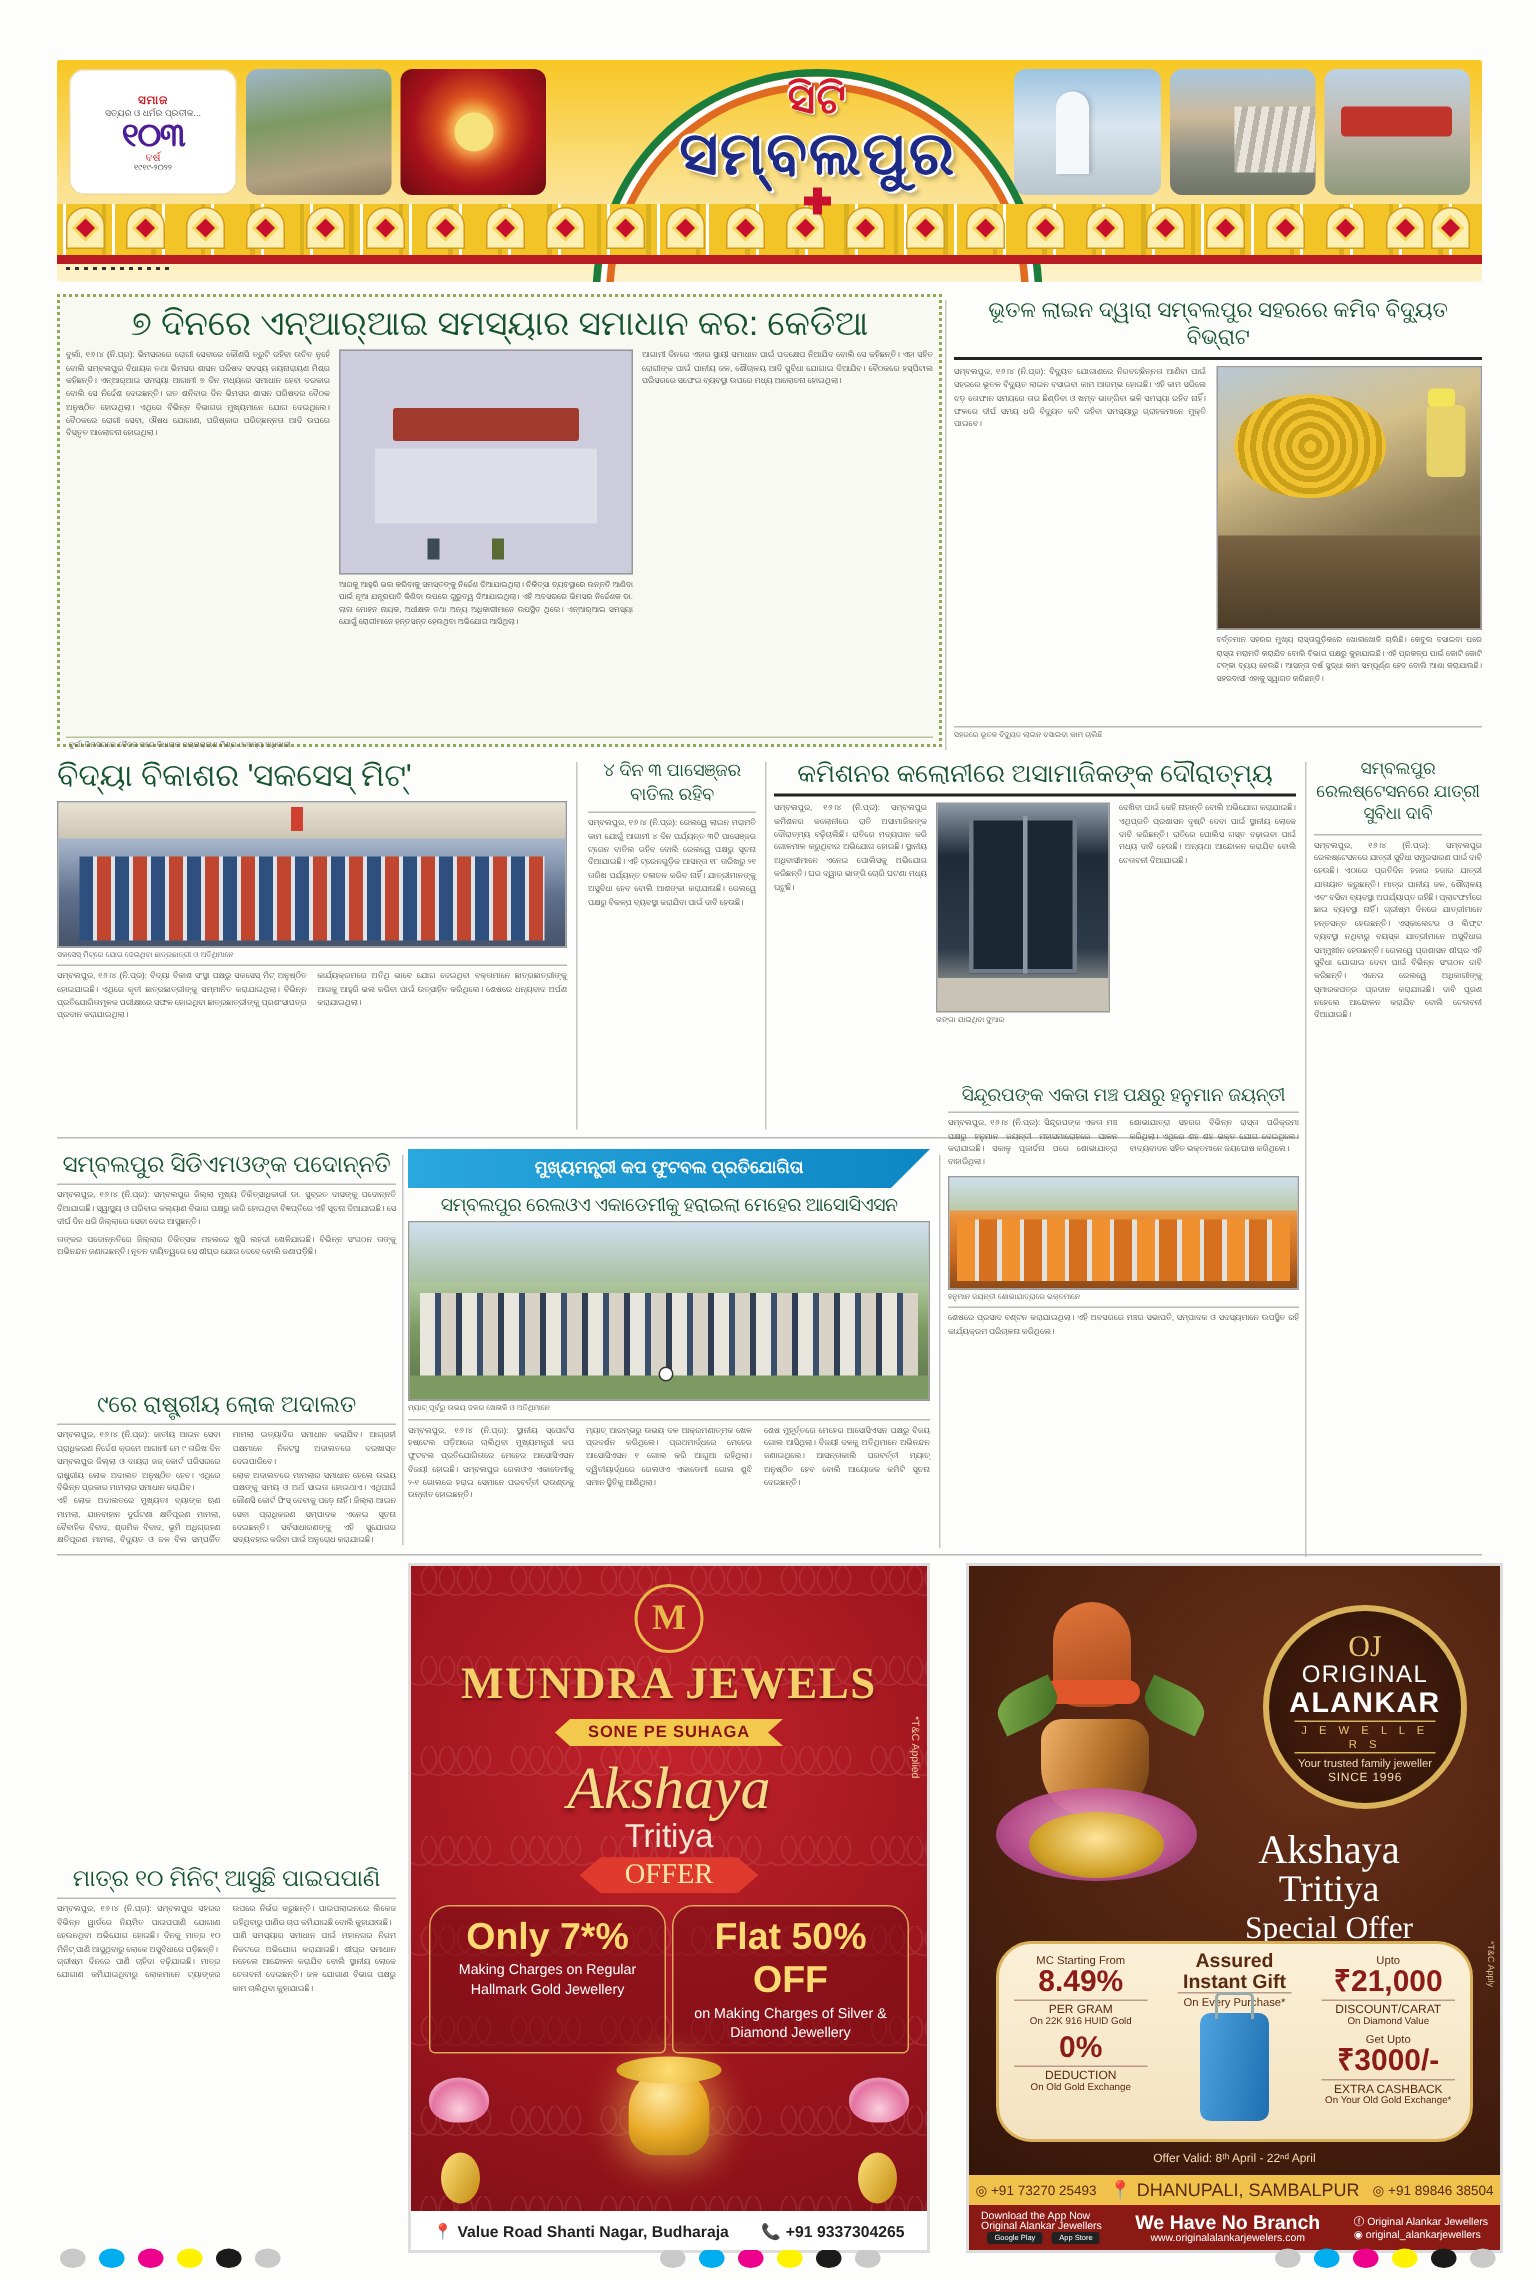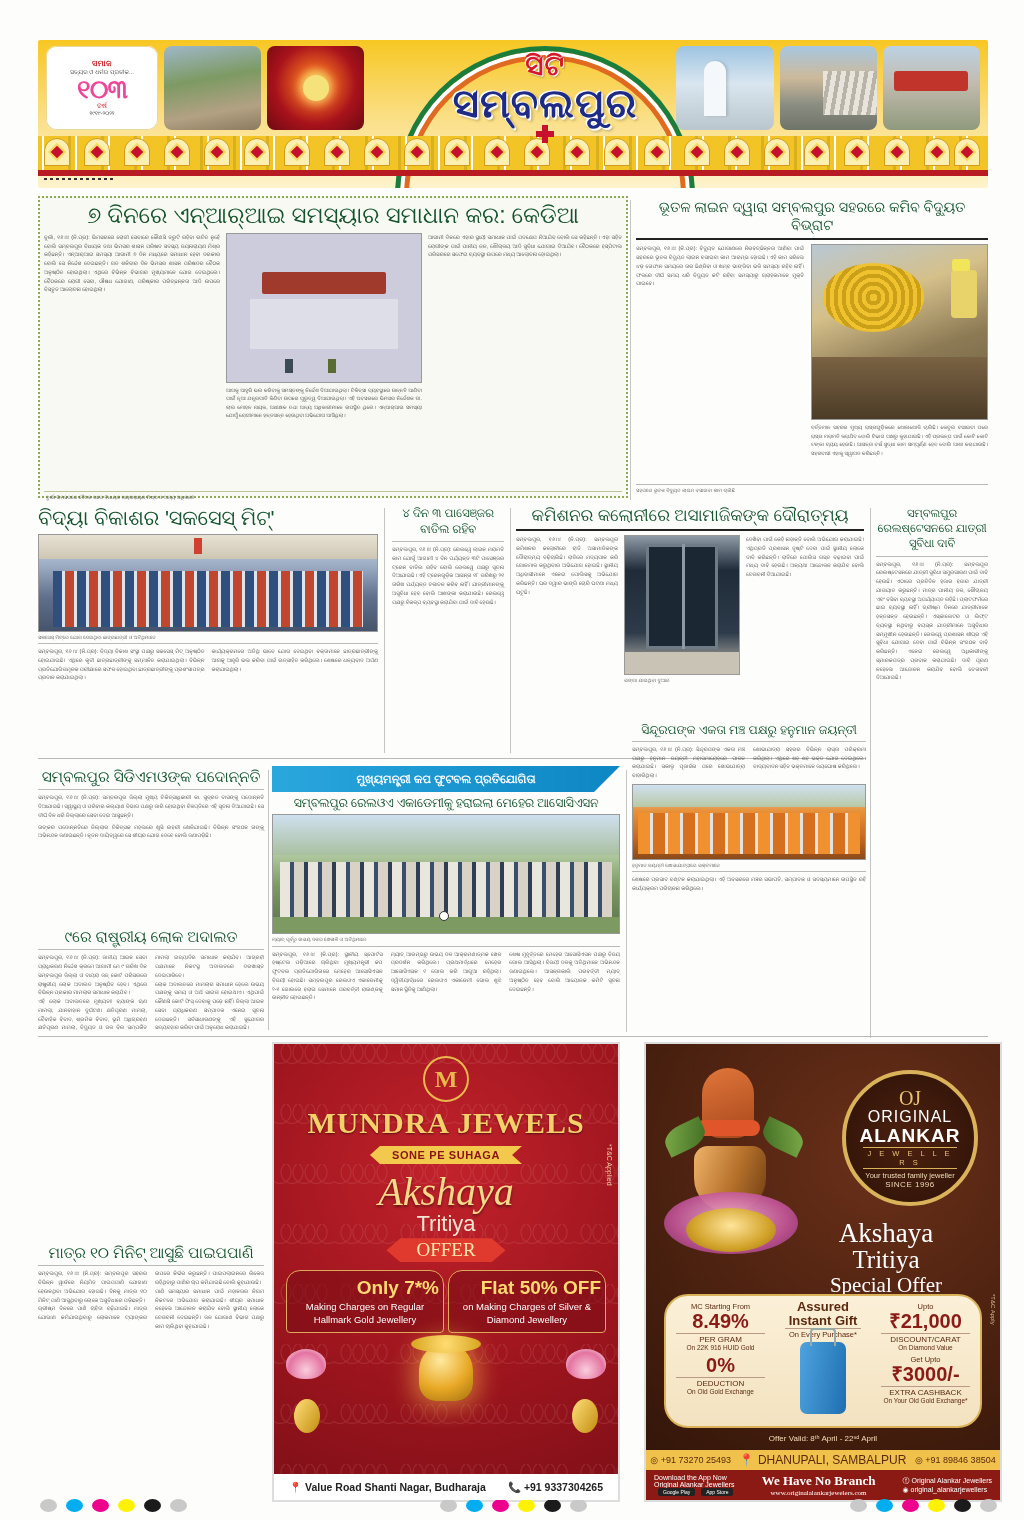--- a/index.html
+++ b/index.html
@@ -20,21 +20,21 @@
     overflow: hidden;
   }
   .mh-strip { position:absolute; left:0; right:0; top:0; height:96px; display:flex; gap:6px; padding:6px 8px; }
   .mh-logo {
     width: 112px; background:#fff; border-radius:10px;
     display:flex; flex-direction:column; align-items:center; justify-content:center;
     box-shadow:0 0 0 1px #e9d89a inset;
   }
   .mh-logo .l1 { font-size:8px; color:#c81d26; font-weight:bold; letter-spacing:.5px;}
   .mh-logo .l2 { font-size:6px; color:#444; }
-  .mh-logo .lbig { font-size:26px; color:#ec4899; font-weight:bold; line-height:1; letter-spacing:-1px;}
+  .mh-logo .lbig { font-size:22px; color:#4c1d95; font-weight:bold; line-height:1; letter-spacing:-1px;}
   .mh-logo .l3 { font-size:7px; color:#c81d26; }
   .mh-logo .l4 { font-size:5.5px; color:#333; }
   .mh-pic { flex:1; border-radius:8px; overflow:hidden; position:relative; min-width:0; }
   .pic-a { background:linear-gradient(170deg,#9fb7c9 0%, #7d9a63 40%, #b3a184 75%, #8c7a5e 100%); }
   .pic-b { background:radial-gradient(circle at 50% 45%, #f4d23e 0%, #e0571f 28%, #a8121b 60%, #6d0a12 100%); }
   .pic-c { background:linear-gradient(180deg,#9ec4e2 0%, #d9e6ef 45%, #b9c6cd 100%); }
   .pic-d { background:linear-gradient(180deg,#a7c7e0 0%, #cdb99a 38%, #8a8d82 70%, #6f7468 100%); }
   .pic-e { background:linear-gradient(180deg,#bcd2e4 0%, #c2bbae 45%, #8f9a7c 100%); }
   .pic-b::after{ content:""; position:absolute; left:50%; top:50%; width:26px;height:26px;
     transform:translate(-50%,-50%); border-radius:50%; background:#f6e27a;
@@ -136,21 +136,21 @@
     font-weight:bold;padding:3px 22px;letter-spacing:.6px;position:relative;z-index:2;
     clip-path:polygon(10px 0,100% 0,calc(100% - 10px) 50%,100% 100%,10px 100%,0 50%);}
   .m-ak{font-family:"Liberation Serif",serif;font-size:40px;color:#f7d98a;font-style:italic;
     margin-top:8px;position:relative;z-index:2;line-height:1;text-shadow:0 2px 3px rgba(0,0,0,.45);}
   .m-tri{font-size:22px;color:#f2e6d2;position:relative;z-index:2;line-height:1.1;}
   .m-offer{display:inline-block;margin-top:2px;background:#e03a2f;color:#ffe9a8;font-size:19px;
     font-family:"Liberation Serif",serif;padding:1px 30px;position:relative;z-index:2;
     clip-path:polygon(14px 0,calc(100% - 14px) 0,100% 50%,calc(100% - 14px) 100%,14px 100%,0 50%);}
   .m-boxes{display:flex;gap:4px;margin:8px 12px 0;position:relative;z-index:2;}
   .m-box{flex:1;background:rgba(120,12,20,.55);border:1.5px solid #e0a85a;border-radius:14px 14px 4px 4px;padding:6px 4px;}
-  .m-box b{display:block;font-size:19px;color:#ffd972;text-align:right;}
+  .m-box b{display:block;font-size:25px;color:#ffd972;}
   .m-box span{display:block;font-size:9.5px;line-height:1.32;color:#fff;margin-top:2px;}
   .m-pot{position:relative;z-index:2;height:108px;margin-top:-2px;}
   .m-pot .kalash{position:absolute;left:50%;top:12px;transform:translateX(-50%);
     width:54px;height:58px;border-radius:28px 28px 18px 18px;
     background:radial-gradient(circle at 40% 30%,#ffe9a0,#e8a825 55%,#a4700f);
     box-shadow:0 0 22px 8px rgba(255,200,80,.45);}
   .m-pot .coinpile{position:absolute;left:50%;top:4px;transform:translateX(-50%);width:70px;height:18px;
     border-radius:50%;background:radial-gradient(circle,#ffdc72,#d6a31c);}
   .m-pot .lotusL,.m-pot .lotusR{position:absolute;top:18px;width:40px;height:30px;
     background:radial-gradient(circle at 50% 70%,#ffd7e6,#e878a8 60%,#fff 100%);
@@ -212,21 +212,21 @@
   .al-bag{position:absolute;left:50%;top:46px;transform:translateX(-50%);width:46px;height:72px;
     border-radius:7px;background:linear-gradient(100deg,#4ea3df,#1f6fb0);}
   .al-bag::before{content:"";position:absolute;left:50%;top:-14px;transform:translateX(-50%);
     width:22px;height:16px;border:2.5px solid #9aa;border-bottom:none;border-radius:4px 4px 0 0;}
   .al-valid{position:absolute;left:0;right:0;top:390px;text-align:center;font-size:8px;color:#f3dcb6;}
   .al-contact{position:absolute;left:0;right:0;bottom:30px;height:20px;background:#f0c14b;color:#5a2a10;
     display:flex;align-items:center;justify-content:space-around;font-size:9px;font-weight:normal;}
   .al-contact .place{font-size:12px;}
   .al-foot{position:absolute;left:0;right:0;bottom:0;height:30px;background:#8c1a14;color:#fff;
     display:flex;align-items:center;justify-content:space-between;padding:0 8px;font-size:7px;}
-  .al-foot .mid{text-align:center;font-family:Liberation Serif, serif;} .al-foot .mid b{font-size:13px;display:block;}
+  .al-foot .mid{text-align:center;} .al-foot .mid b{font-size:13px;display:block;}
   .al-store{display:inline-block;background:#222;color:#fff;font-size:5px;border-radius:2px;padding:1px 5px;margin-left:4px;}
   .al-tc{position:absolute;right:4px;top:250px;writing-mode:vertical-rl;font-size:6px;color:#d9b896;}
 
   
   .blue-banner{
     position:absolute; left:272px; top:766px; width:348px; height:26px;
     background:linear-gradient(90deg,#2aa7dd,#0d86c4);
     clip-path: polygon(0 0, 100% 0, calc(100% - 26px) 100%, 0 100%);
     display:flex; align-items:center; justify-content:center;
     color:#fff; font-size:11.5px; font-weight:bold;

